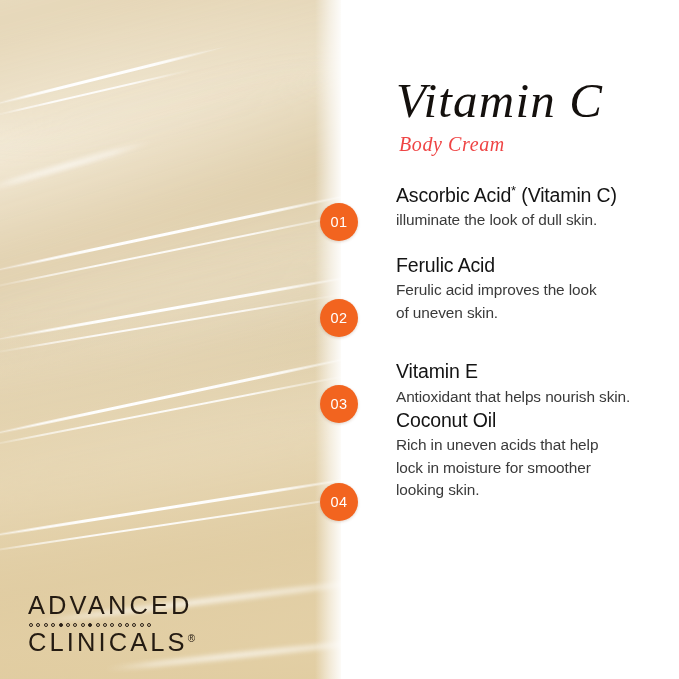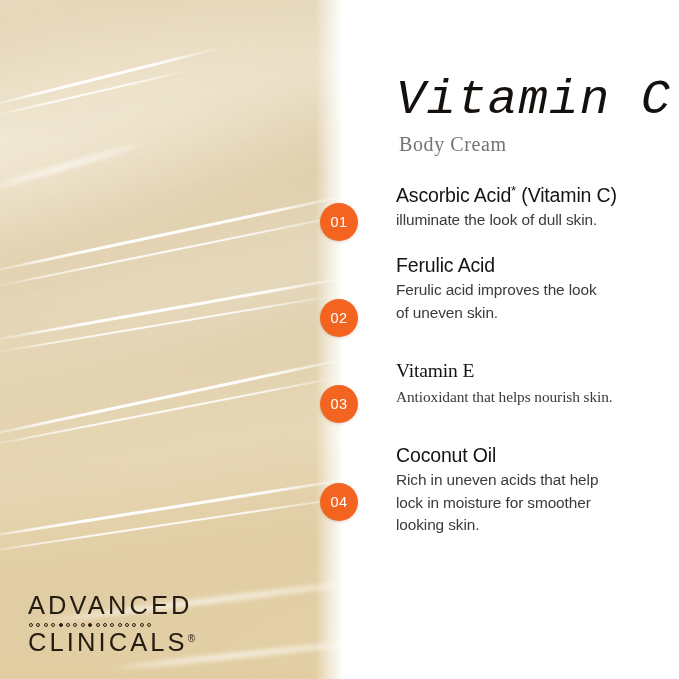--- a/index.html
+++ b/index.html
@@ -136,32 +136,33 @@
     background: #ffffff;
   }
 
   #title-block {
     position: absolute;
     left: 55px;
     top: 76px;
     width: 270px;
   }
   #product-title {
-    font-family: Liberation Mono, monospace;
+    font-family: Liberation Serif, serif;
     font-style: italic;
     font-size: 49px;
     line-height: 1.02;
     color: #14100d;
     letter-spacing: 1.2px;
     white-space: nowrap;
   }
   #product-subtitle {
     font-family: "Liberation Serif", "DejaVu Serif", serif;
+    font-style: italic;
     font-size: 20px;
-    color: #737373;
+    color: #ef4444;
     letter-spacing: .6px;
     margin-top: 7px;
     margin-left: 3px;
   }
 
   
   #ingredients {
     position: absolute;
     left: 55px;
     top: 183px;
@@ -277,21 +278,21 @@
       </div>
 
       <div class="ingredient" style="margin-bottom:35px;">
         <div class="ing-name">Ferulic Acid</div>
         <div class="ing-desc">
           <div>Ferulic acid improves the look</div>
           <div>of uneven skin.</div>
         </div>
       </div>
 
-      <div class="ingredient" style="margin-bottom:35px;font-family:Liberation Serif, serif;">
+      <div class="ingredient" style="">
         <div class="ing-name">Vitamin E</div>
         <div class="ing-desc">
           <div>Antioxidant that helps nourish skin.</div>
         </div>
       </div>
 
       <div class="ingredient">
         <div class="ing-name">Coconut Oil</div>
         <div class="ing-desc">
           <div>Rich in uneven acids that help</div>

